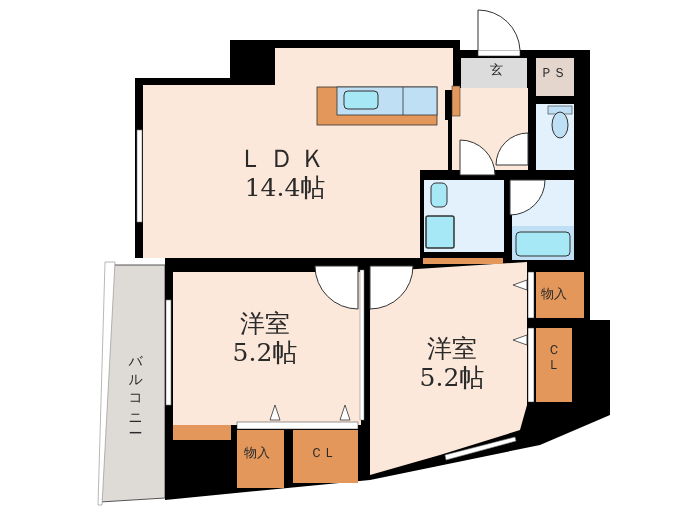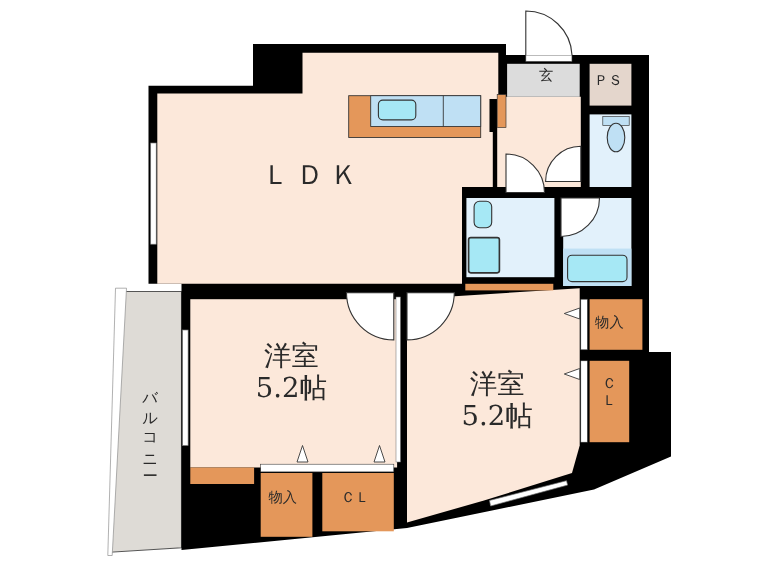--- a/index.html
+++ b/index.html
@@ -74,20 +74,21 @@
   <rect x="528" y="272" width="6" height="46" fill="#fff" stroke="#333" stroke-width="0.5"></rect>
   <rect x="528" y="328" width="6" height="74" fill="#fff" stroke="#333" stroke-width="0.5"></rect>
   <polygon points="527,280 513,285 527,290" fill="#fff" stroke="#333" stroke-width="0.8"></polygon>
   <polygon points="527,335 513,340 527,345" fill="#fff" stroke="#333" stroke-width="0.8"></polygon>
   <path d="M370,266 L413,266 A43,43 0 0 1 370,309 Z" fill="#fff" stroke="#333" stroke-width="1"></path>
   <polygon points="445,455 515,437 516,441 446,460" fill="#fff" stroke="#777" stroke-width="0.6"></polygon>
 </svg>
 
 <div class="lbl big" style="left:225px;top:145px;width:120px;">
   <div style="letter-spacing:6px;">ＬＤＫ</div>
+  <div>14.4帖</div>
 </div>
 <div class="lbl big" style="left:205px;top:310px;width:120px;">
   <div>洋室</div>
   <div>5.2帖</div>
 </div>
 <div class="lbl big" style="left:392px;top:335px;width:120px;">
   <div>洋室</div>
   <div>5.2帖</div>
 </div>
 

